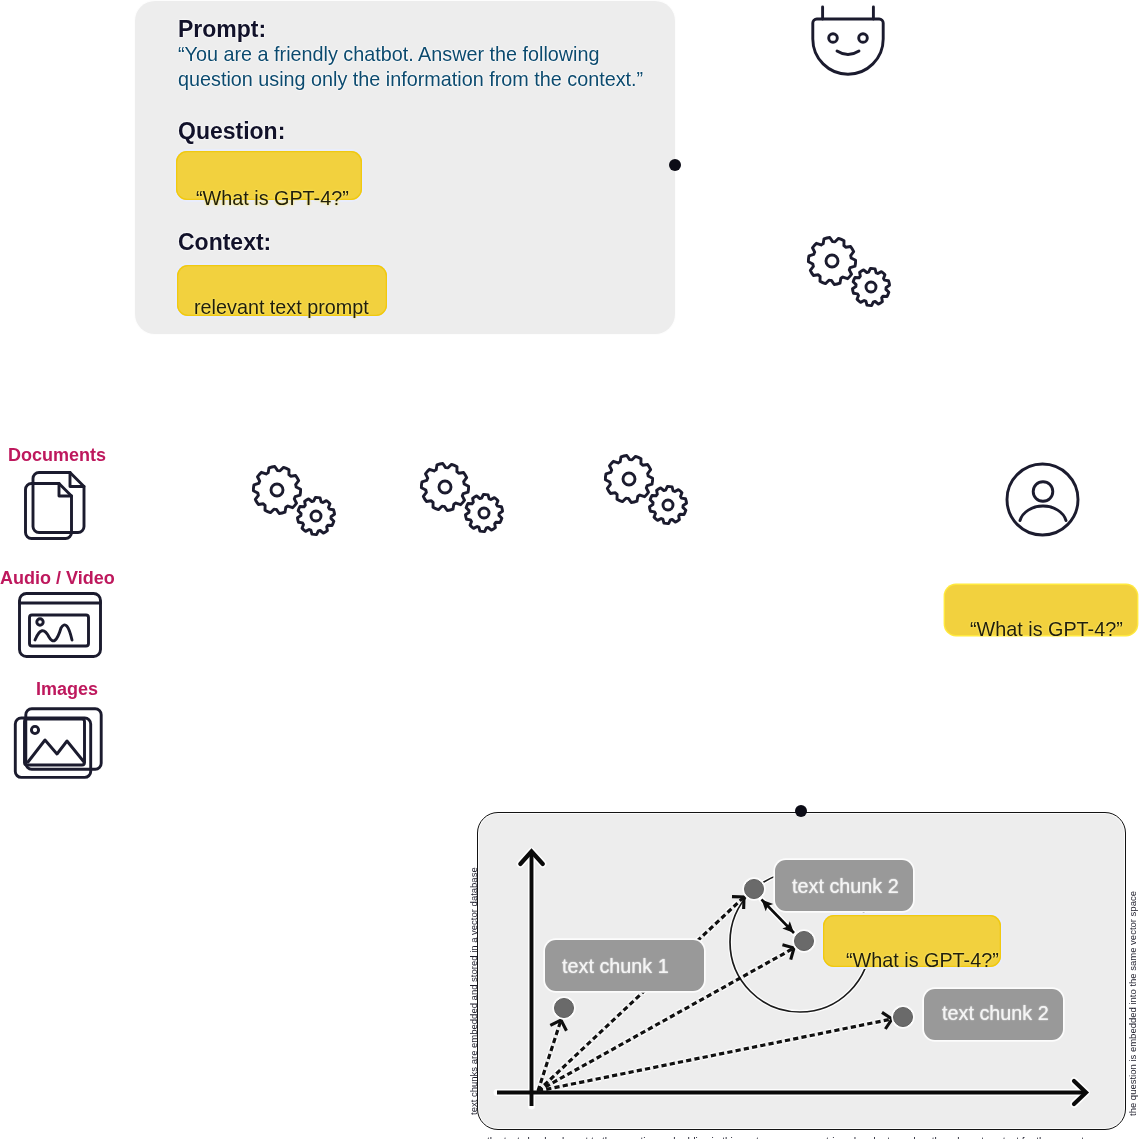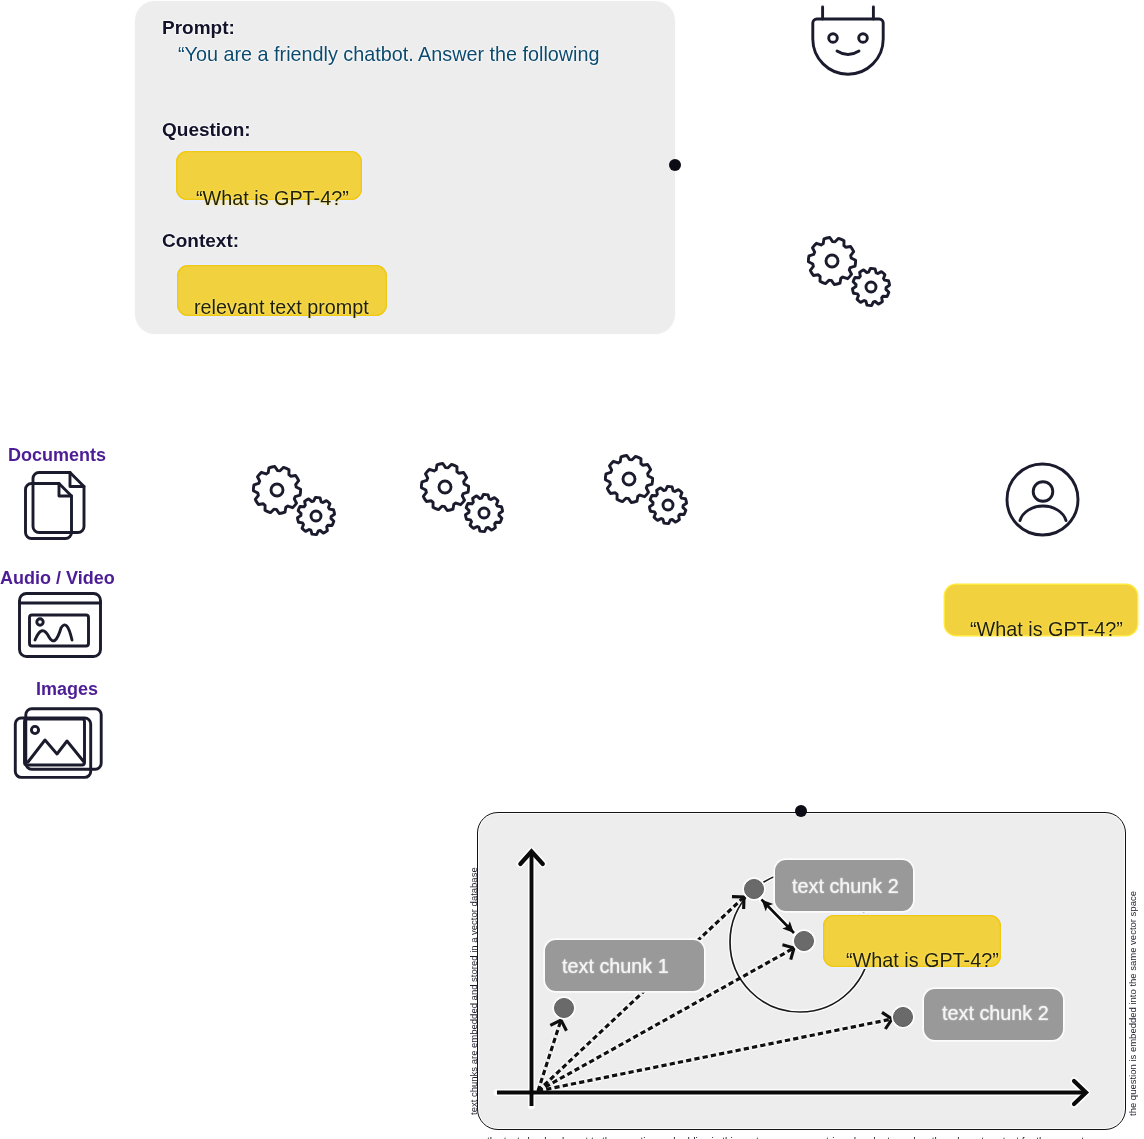--- a/index.html
+++ b/index.html
@@ -12,22 +12,22 @@
 
   
   .panel{position:absolute;background:#ededed;border-radius:20px;
          box-shadow:0 0 0 1.2px #fdfdfd;}
   .panel-outlined{position:absolute;background:#ededed;border-radius:21px;
          box-sizing:border-box;border:1.5px solid #131313;
          box-shadow:0 0 0 2.1px #ffffff, inset 0 0 0 1px #fbfbfb;}
 
   
   .txt{position:absolute;white-space:nowrap;line-height:1;}
-  .lbl{font-size:19px;font-weight:bold;color:#12122a;
-       text-shadow:0 0 1.6px #ffffff,0 0 1.6px #ffffff,0 0 2.6px #ffffff;}
+  .lbl{font-size:23px;font-weight:bold;color:#12122a;
+       text-shadow:0 0 1.6px #ffffff,0 0 1.6px #ffffff,0 0 2.6px #ffffff;margin-left:16px;}
   .body{font-size:19.8px;color:#0c4a6e;
         text-shadow:0 0 1.6px #ffffff,0 0 1.6px #ffffff,0 0 2.6px #ffffff;}
 
   
   .chip-y{position:absolute;background:#f2d13e;border-radius:11px;
           box-shadow:0 0 0 1.9px #e9edfc, inset 0 0 0 1.3px #f0c911;}
   .chip-y.on-dark{box-shadow:0 0 0 1.4px #ffe93d;}
   .chip-y > span{position:absolute;white-space:nowrap;font-size:19.8px;color:#201e0c;
                  text-shadow:0 0 1.5px #fde96a,0 0 2.4px #fde96a;margin-top:20px;}
 
@@ -38,21 +38,21 @@
                  text-shadow:0 0 1.4px #ffffff;}
 
   
   .cdot{position:absolute;border-radius:50%;background:#0c0c16;}
   .vdot{position:absolute;border-radius:50%;background:#6a6a6a;
         border:1.2px solid #5f5f5f;box-sizing:border-box;
         box-shadow:0 0 0 1.7px #fcfcfc;}
 
   
   .src-lbl{position:absolute;white-space:nowrap;font-size:18px;
-           line-height:1;font-weight:bold;color:#4c1d95;}
+           line-height:1;font-weight:bold;color:#be185d;}
   .icon{position:absolute;}
 
   svg{display:block;overflow:visible;}
 
   
   .bottom-note{position:absolute;left:487px;top:1136.5px;
                font-size:10px;line-height:10px;color:#1c1c2a;white-space:nowrap;}
   .edge-note{position:absolute;
              height:9.5px;line-height:9.5px;
              transform:rotate(-90deg);transform-origin:0 0;
@@ -61,20 +61,21 @@
 </head>
 <body>
 
 <div id="stage">
 
   <div class="panel" style="left:134.5px;top:1px;width:540.5px;height:333px;"></div>
   <div class="cdot" style="left:669px;top:159px;width:12px;height:12px;"></div>
 
   <div class="txt lbl" style="left:162px;top:17.5px;">Prompt:</div>
   <div class="txt body" style="left:178px;top:44.5px;">“You are a friendly chatbot. Answer the following</div>
+  <div class="txt body" style="left:178px;top:69.5px;">question using only the information from the context.”</div>
 
   <div class="txt lbl" style="left:162px;top:119.5px;">Question:</div>
   <div class="chip-y" style="left:176px;top:151px;width:186px;height:49px;">
     <span style="left:20px;top:16.2px;">“What is GPT-4?”</span>
   </div>
 
   <div class="txt lbl" style="left:162px;top:231px;">Context:</div>
   <div class="chip-y" style="left:177px;top:265px;width:210px;height:51px;">
     <span style="left:17px;top:11px;">relevant text prompt</span>
   </div>

